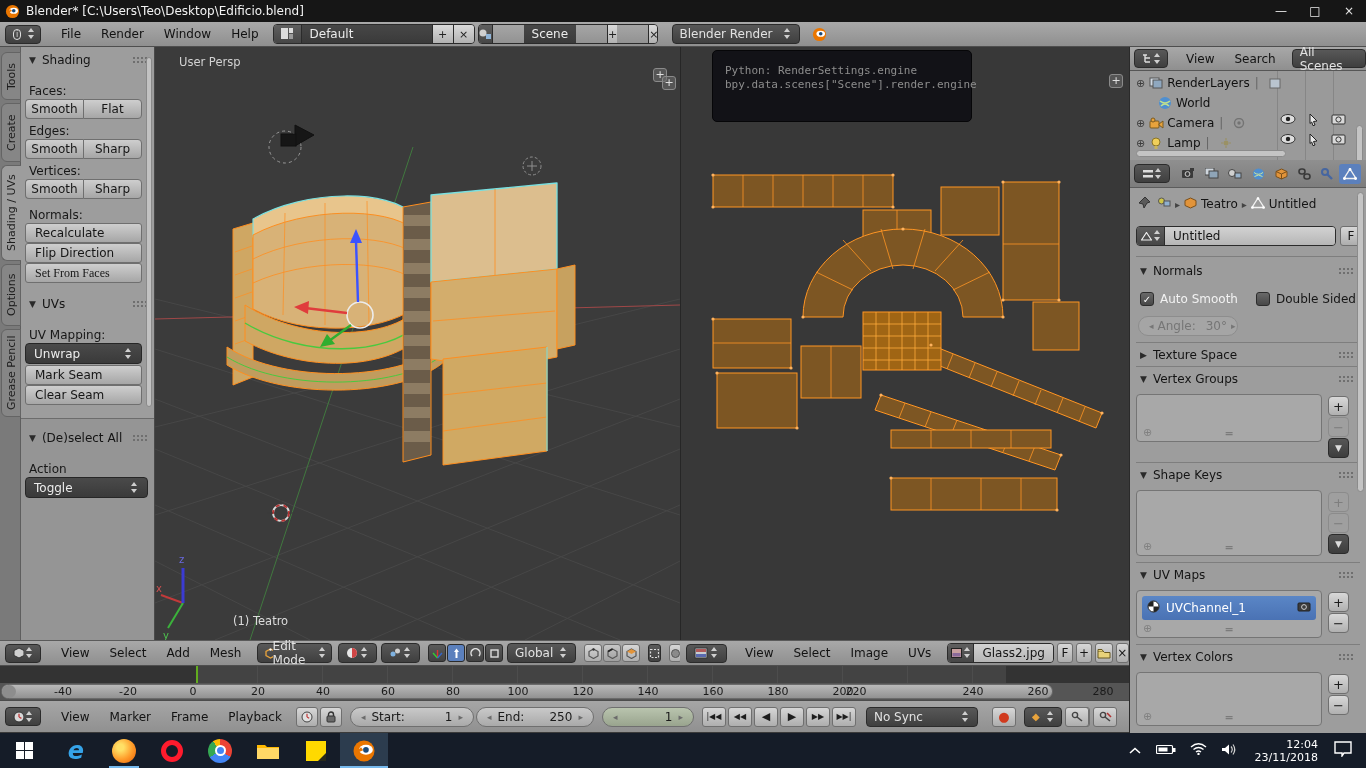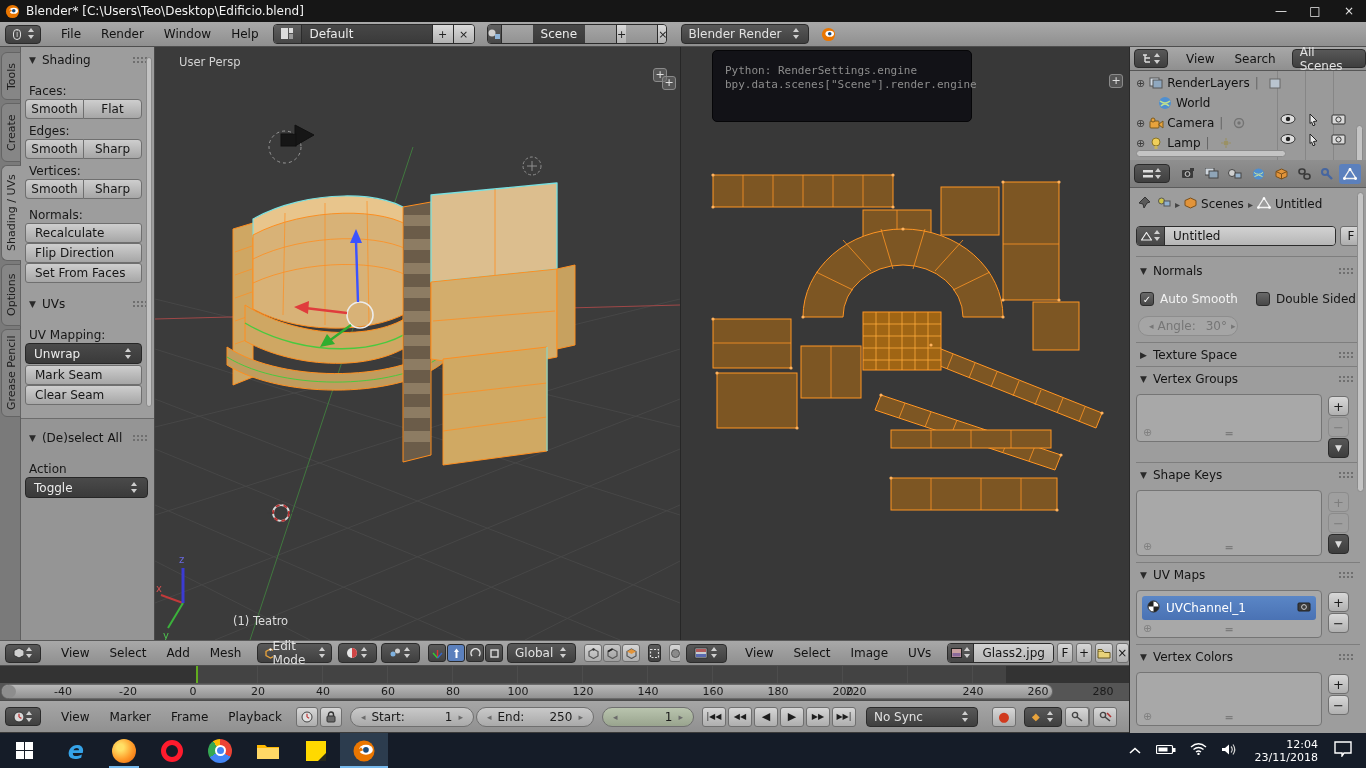--- a/index.html
+++ b/index.html
@@ -171,21 +171,21 @@
         <svg width="12" height="12">
           <rect x="0" y="0" width="7" height="11" fill="#ddd"></rect>
           <rect x="8" y="0" width="4" height="5" fill="#ddd"></rect>
           <rect x="8" y="6" width="4" height="5" fill="#9a9a9a"></rect>
         </svg>
       </span>
     <span class="gfield">Default</span>
     <span class="gbtn">+</span>
     <span class="gbtn">×</span>
   </div>
-  <div class="grp" style="width:180px;margin-left:12px;gap:31px;">
+  <div class="grp" style="width:180px;margin-left:3px;gap:31px;">
     <span class="gicon">
         <svg width="13" height="12">
           <circle cx="4" cy="5" r="3.5" fill="#cfcfcf"></circle>
           <rect x="7" y="6" width="5" height="5" fill="#8fb4d8"></rect>
         </svg>
       </span>
     <span class="gfield">Scene</span>
     <span class="gbtn">+</span>
     <span class="gbtn">×</span>
   </div>
@@ -225,21 +225,21 @@
     <span class="seg">Sharp</span>
   </div>
   <span class="lab" style="top:117px;">Vertices:</span>
   <div class="segrow" style="top:132px;">
     <span class="seg">Smooth</span>
     <span class="seg">Sharp</span>
   </div>
   <span class="lab" style="top:161px;">Normals:</span>
   <div class="wbutton" style="top:176px;">Recalculate</div>
   <div class="wbutton" style="top:196px;">Flip Direction</div>
-  <div class="wbutton" style="top:216px;">Set From Faces</div>
+  <div class="wbutton" style="top:216px;font-family:Liberation Serif, serif;">Set From Faces</div>
 
   <div class="phead" style="position:absolute;left:8px;top:250px;right:6px;">
     <span class="tri">▼</span>
     <span>UVs</span>
       <span class="gripdots"></span>
   </div>
   <span class="lab" style="top:281px;">UV Mapping:</span>
   <div class="ddark" style="top:296px;">
     <span>Unwrap</span>
       <span class="ud" style="margin-left:auto;"></span>
@@ -607,21 +607,21 @@
           <path d="M7,1 L12,6 L9,7 L6,12 L5,8 L1,7 Z" fill="#5a5a5a" stroke="#333"></path>
         </svg></span>
     <span style="margin-left:6px;"><svg width="14" height="11">
           <circle cx="4.5" cy="4" r="3" fill="#cfc548" stroke="#555"></circle>
           <rect x="7" y="4" width="6" height="5" fill="#8fb0d0" stroke="#555"></rect>
         </svg></span>
     <span style="margin:0 4px;color:#444;font-size:10px;">▸</span>
     <span><svg width="13" height="12">
           <path d="M6.5,1 L12,3.5 V8.5 L6.5,11 L1,8.5 V3.5 Z" fill="#e2943a" stroke="#7a4f1a"></path>
         </svg></span>
-    <span style="margin-left:4px;">Scenes</span>
+    <span style="margin-left:4px;">Teatro</span>
     <span style="margin:0 4px;color:#444;font-size:10px;">▸</span>
     <span><svg width="14" height="12">
           <path d="M7,1 L13,10.5 H1 Z" fill="none" stroke="#f2f2f2" stroke-width="1.3"></path>
           <circle cx="7" cy="1.5" r="1.3" fill="#fff"></circle>
           <circle cx="1.5" cy="10.5" r="1.3" fill="#fff"></circle>
           <circle cx="12.5" cy="10.5" r="1.3" fill="#fff"></circle>
         </svg></span>
     <span style="margin-left:4px;">Untitled</span>
   </div>
 

